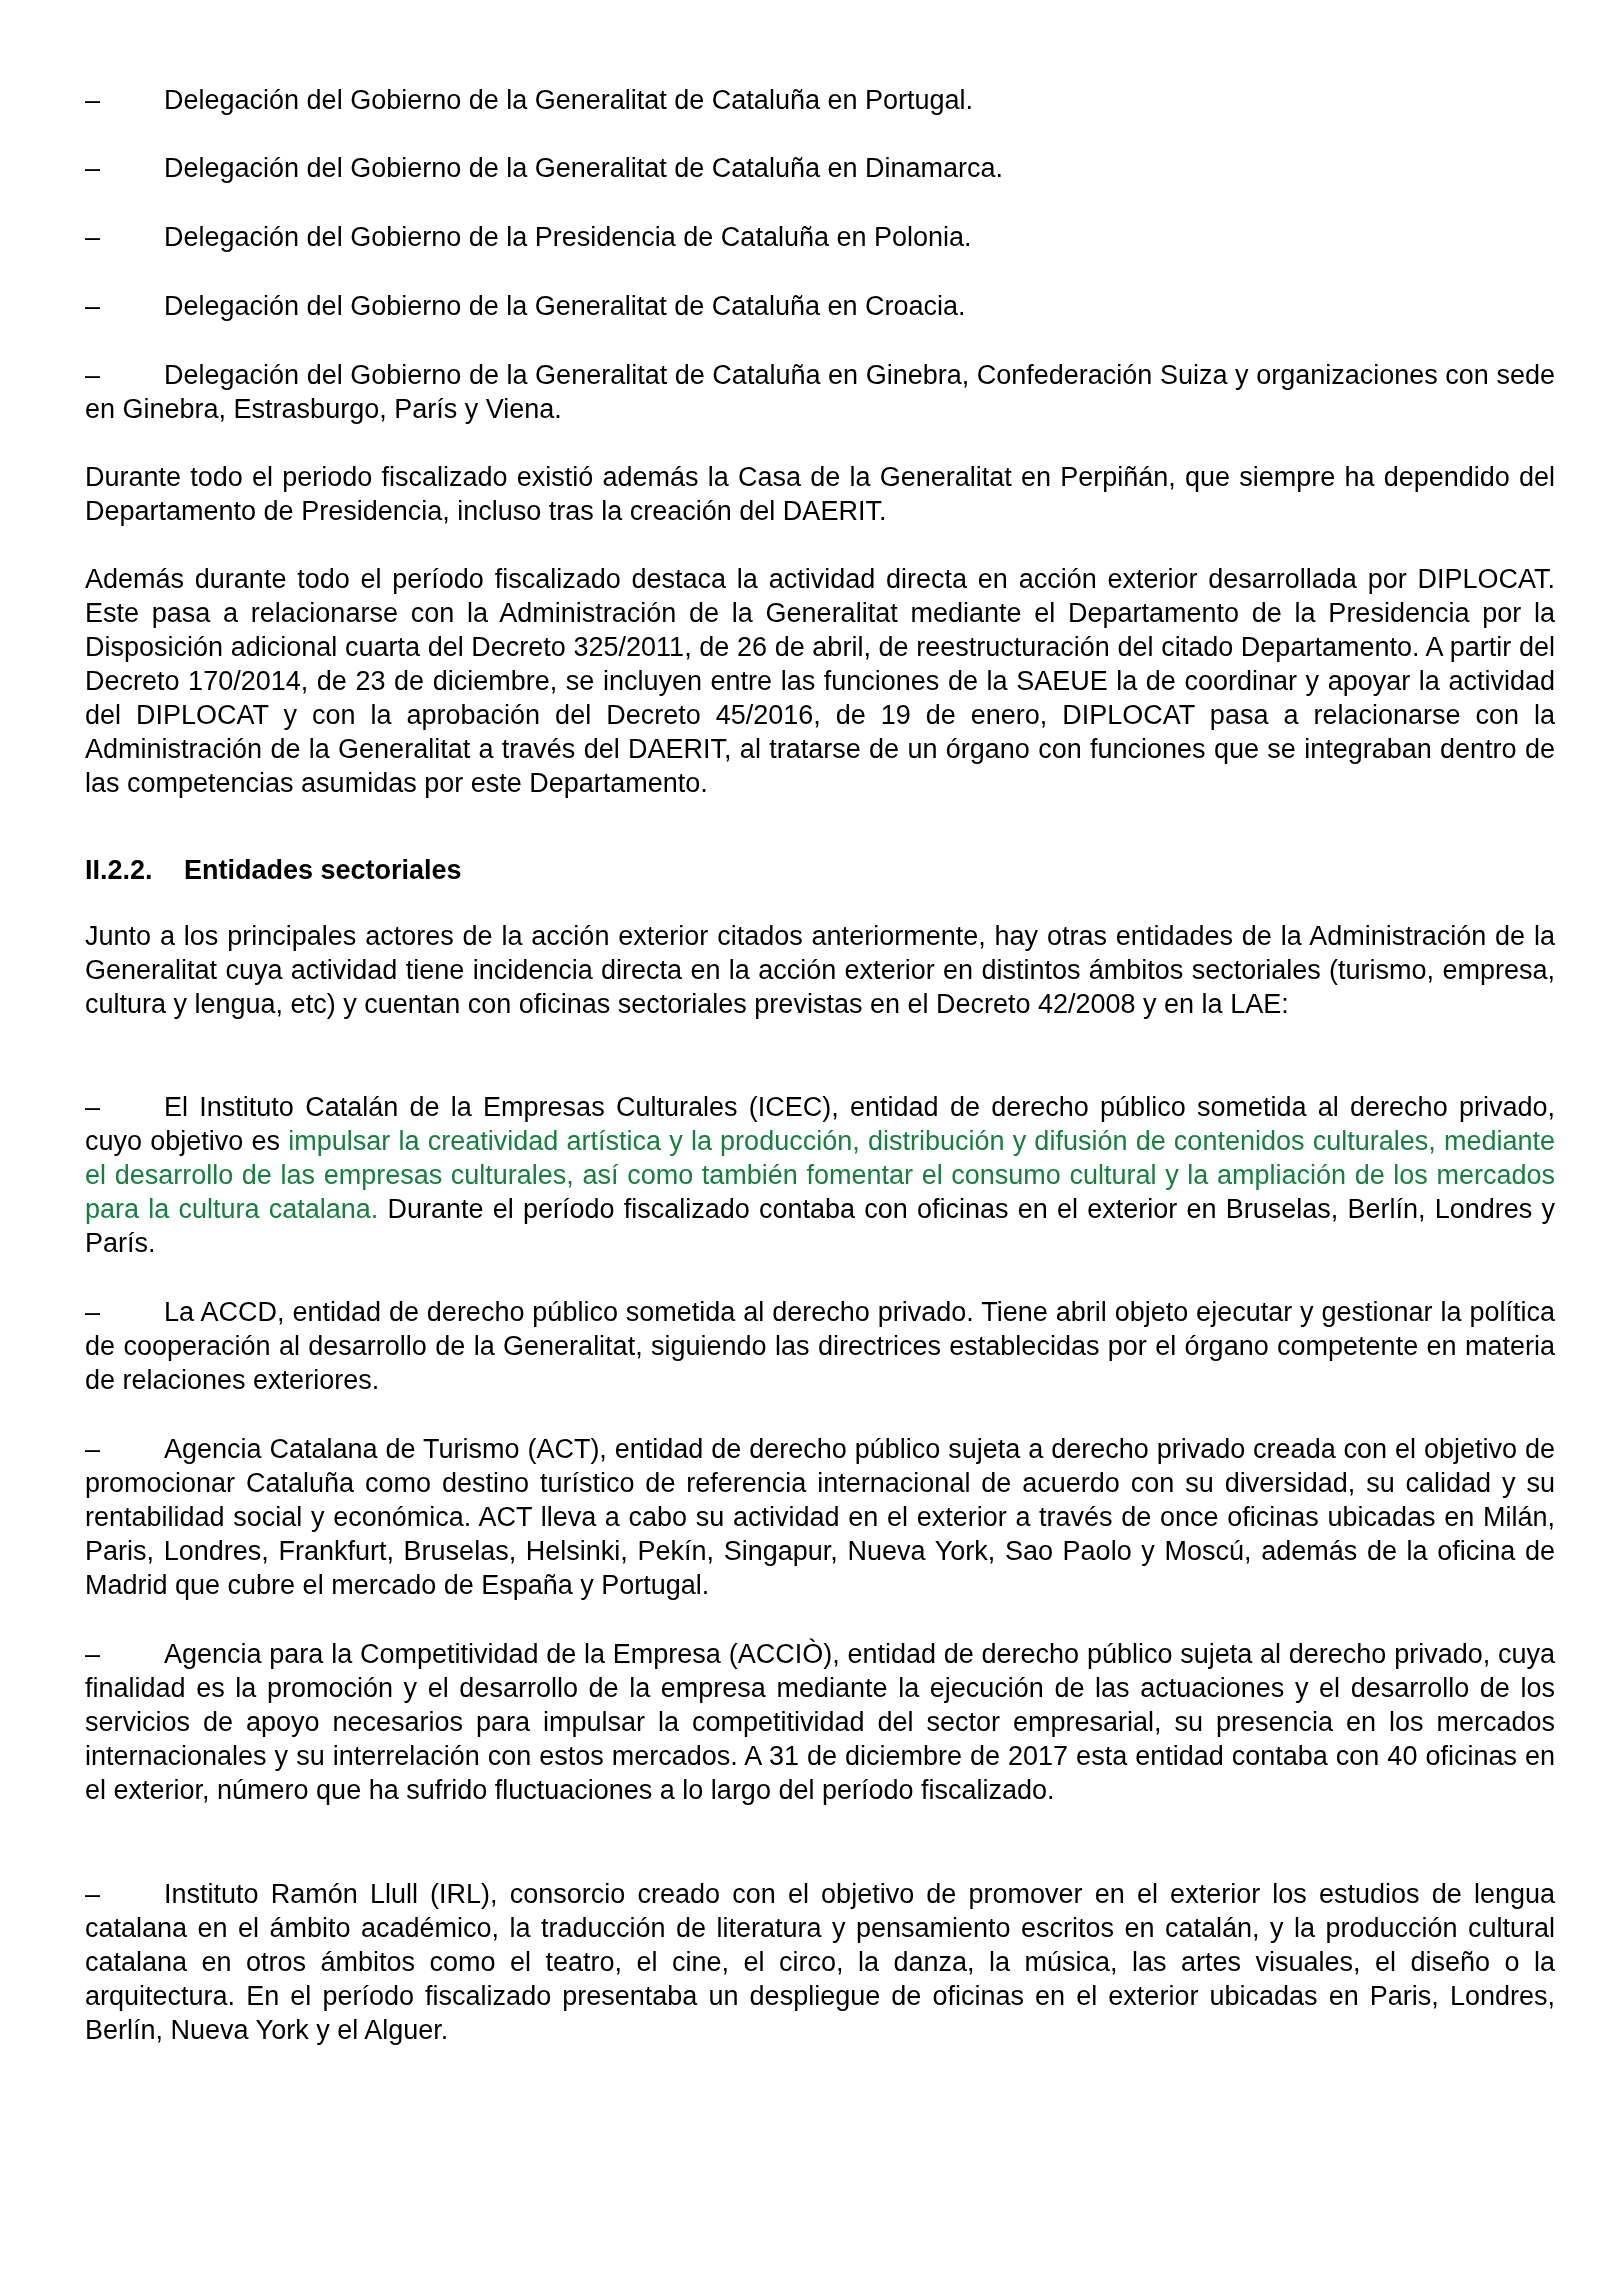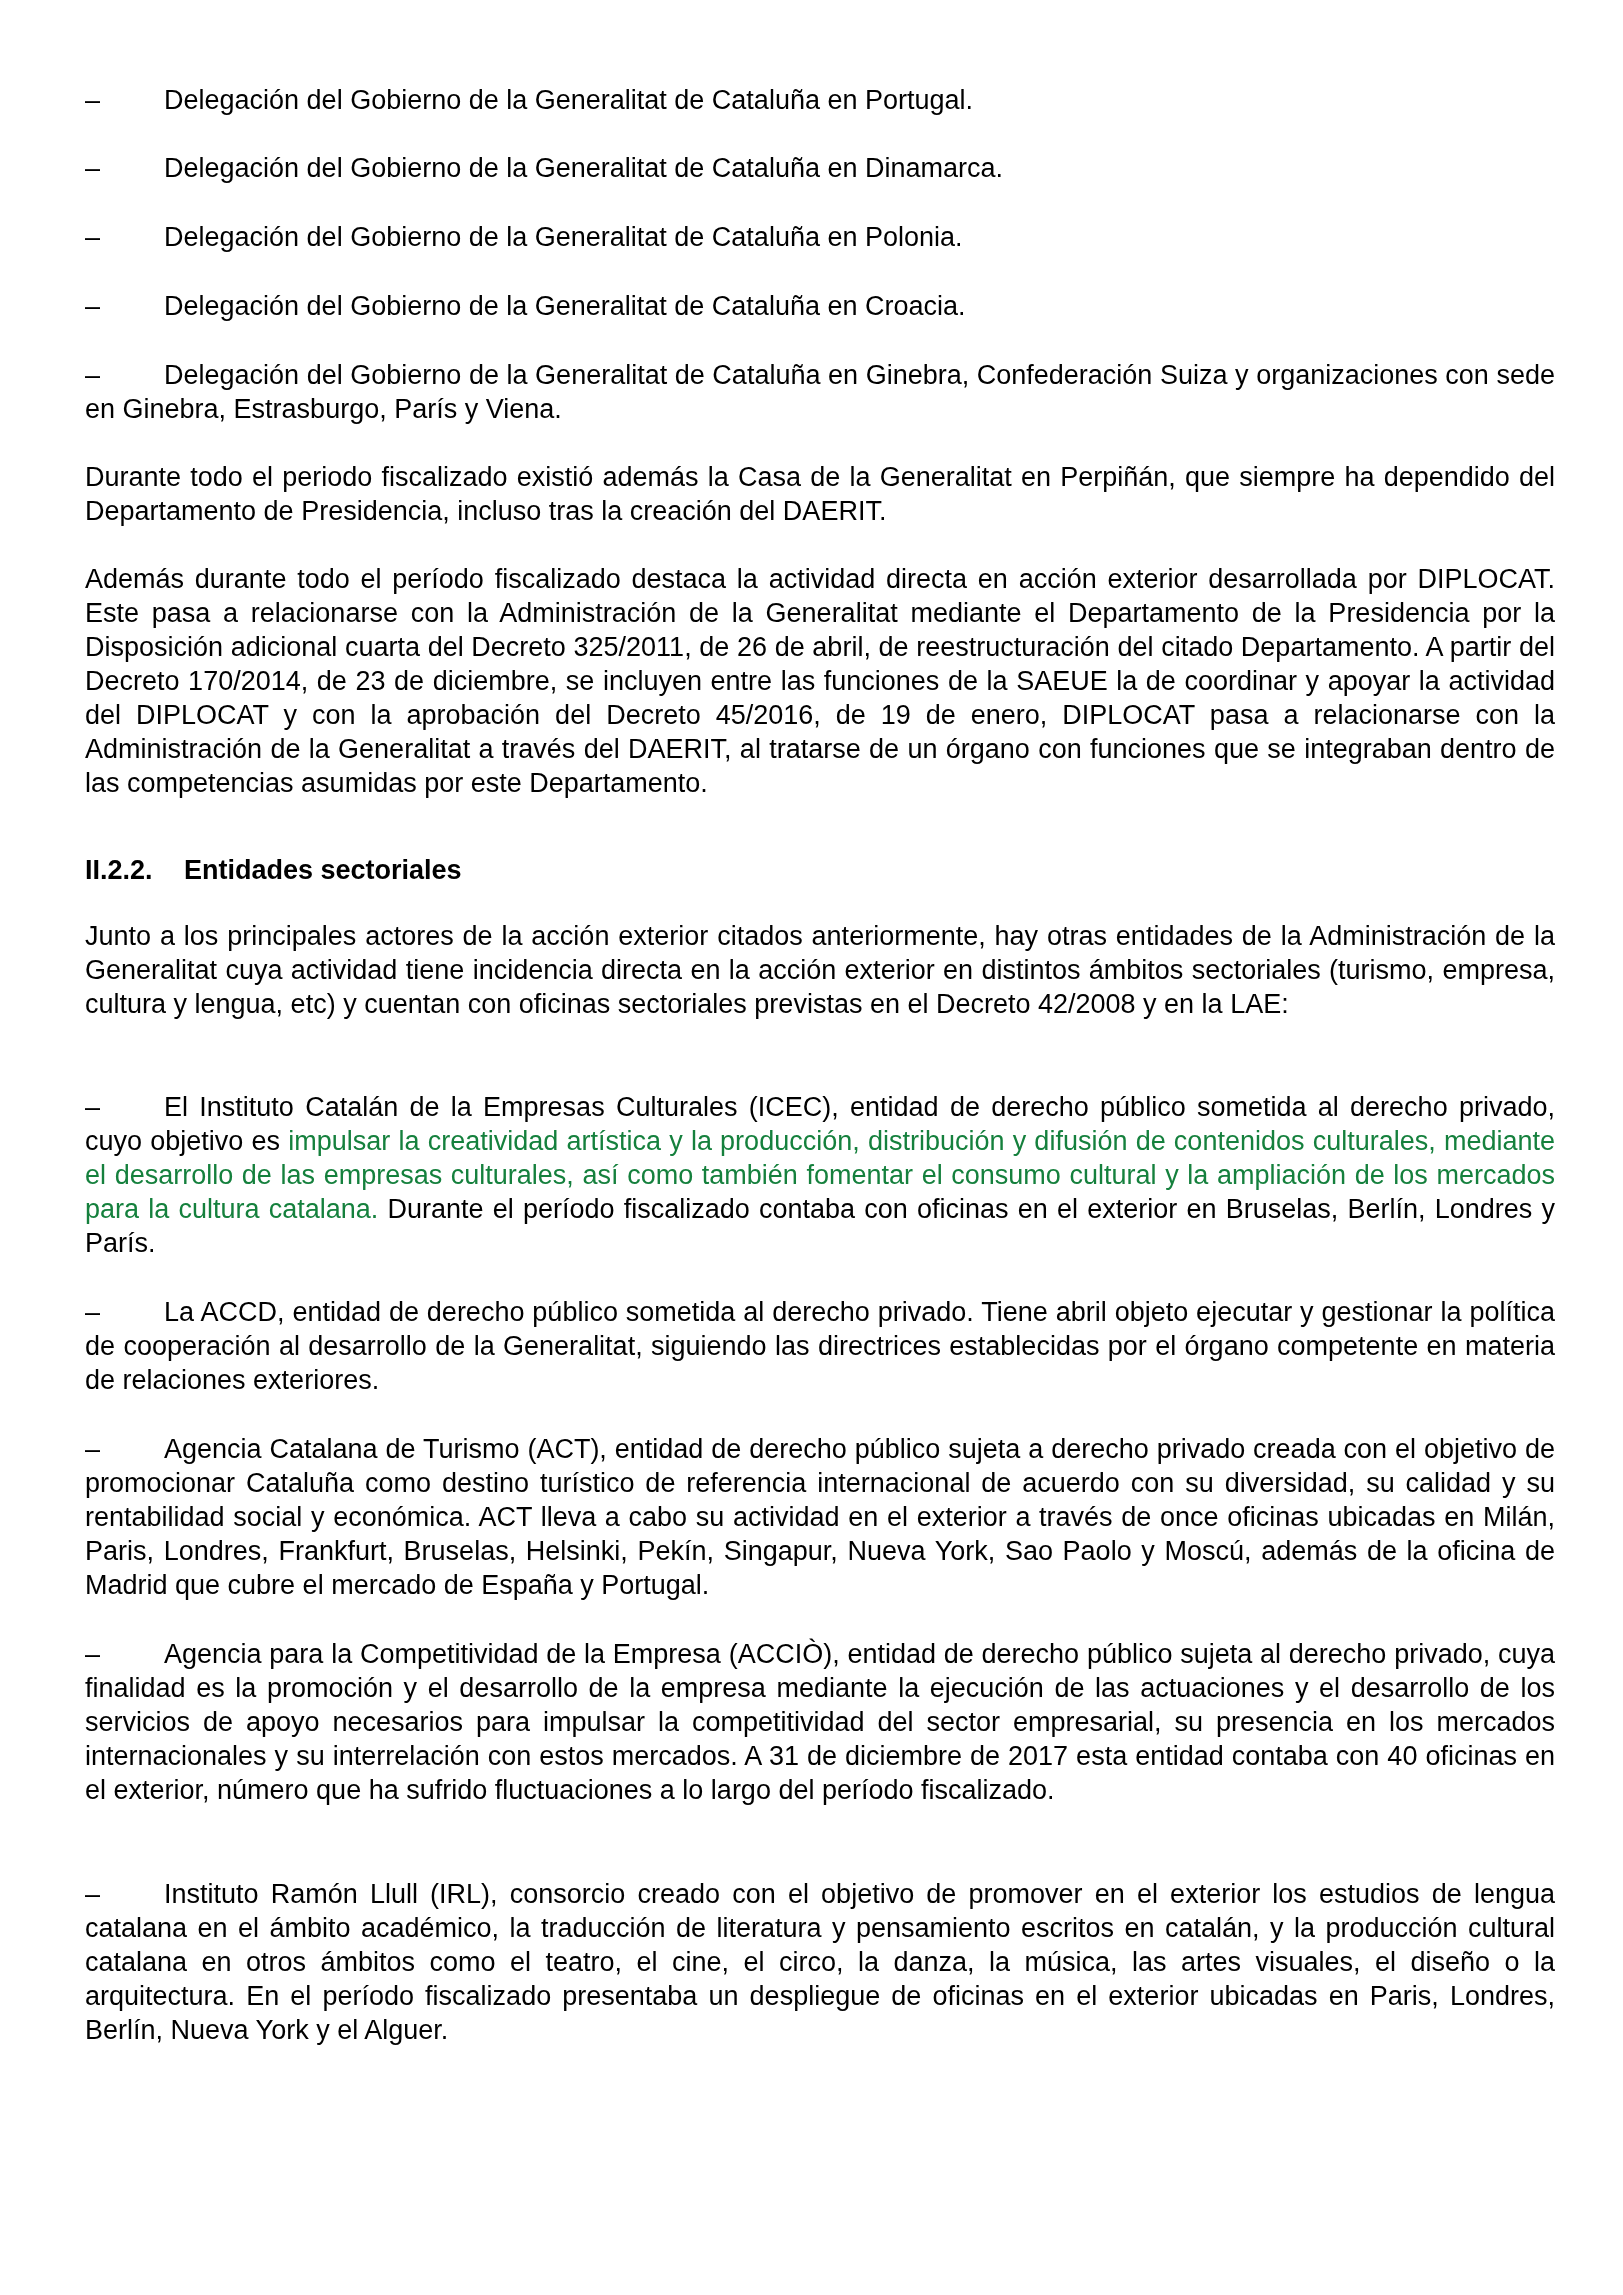--- a/index.html
+++ b/index.html
@@ -49,21 +49,21 @@
 </style>
 </head>
 <body>
 
 <div class="page">
 
   <p class="blk item" style="top:83px"><span class="dash">–</span><span>Delegación del Gobierno de la Generalitat de Cataluña en Portugal.</span></p>
 
   <p class="blk item" style="top:151px"><span class="dash">–</span><span>Delegación del Gobierno de la Generalitat de Cataluña en Dinamarca.</span></p>
 
-  <p class="blk item" style="top:220px"><span class="dash">–</span><span>Delegación del Gobierno de la Generalitat de Cataluña en Polonia.</span></p>
+  <p class="blk item" style="top:220px"><span class="dash">–</span><span>Delegación del Gobierno de la Presidencia de Cataluña en Polonia.</span></p>
 
   <p class="blk item" style="top:289px"><span class="dash">–</span><span>Delegación del Gobierno de la Generalitat de Cataluña en Croacia.</span></p>
 
   <p class="blk item" style="top:358px"><span class="dash">–</span><span>Delegación del Gobierno de la Generalitat de Cataluña en Ginebra, Confederación Suiza y organizaciones con sede en Ginebra, Estrasburgo, París y Viena.</span></p>
 
   <p class="blk" style="top:460px">Durante todo el periodo fiscalizado existió además la Casa de la Generalitat en Perpiñán, que siempre ha dependido del Departamento de Presidencia, incluso tras la creación del DAERIT.</p>
 
   <p class="blk" style="top:562px">Además durante todo el período fiscalizado destaca la actividad directa en acción exterior desarrollada por DIPLOCAT. Este pasa a relacionarse con la Administración de la Generalitat mediante el Departamento de la Presidencia por la Disposición adicional cuarta del Decreto 325/2011, de 26 de abril, de reestructuración del citado Departamento. A partir del Decreto 170/2014, de 23 de diciembre, se incluyen entre las funciones de la SAEUE la de coordinar y apoyar la actividad del DIPLOCAT y con la aprobación del Decreto 45/2016, de 19 de enero, DIPLOCAT pasa a relacionarse con la Administración de la Generalitat a través del DAERIT, al tratarse de un órgano con funciones que se integraban dentro de las competencias asumidas por este Departamento.</p>
 
   <div class="blk heading" style="top:853px"><span class="num">II.2.2.</span><span>Entidades sectoriales</span></div>

